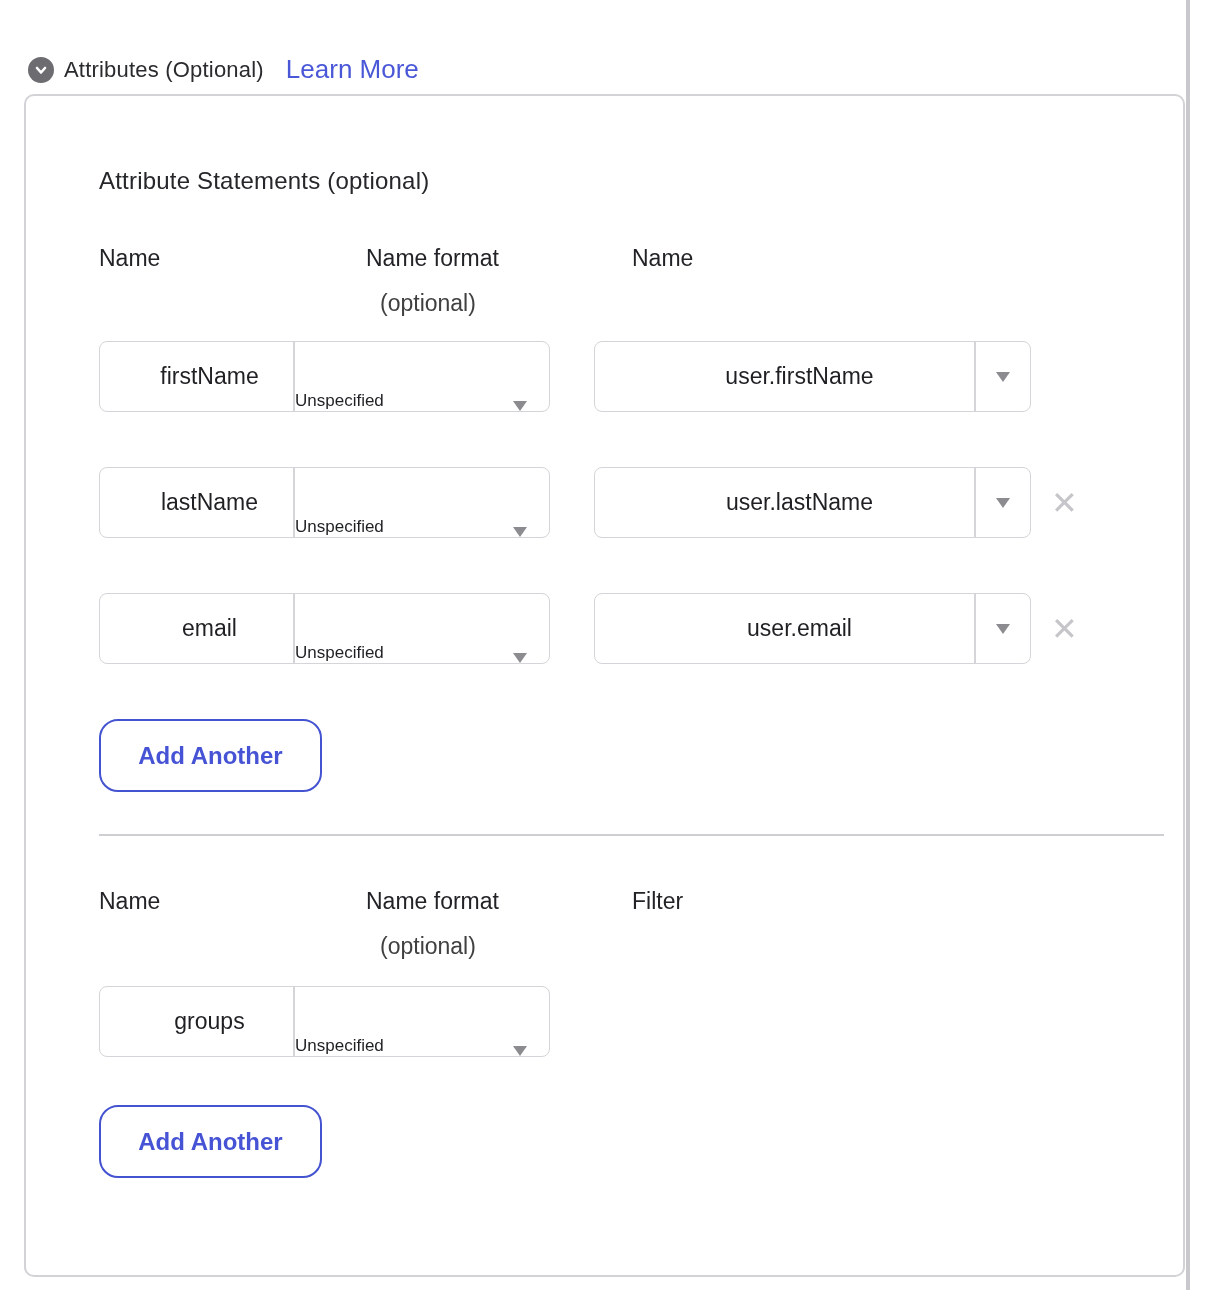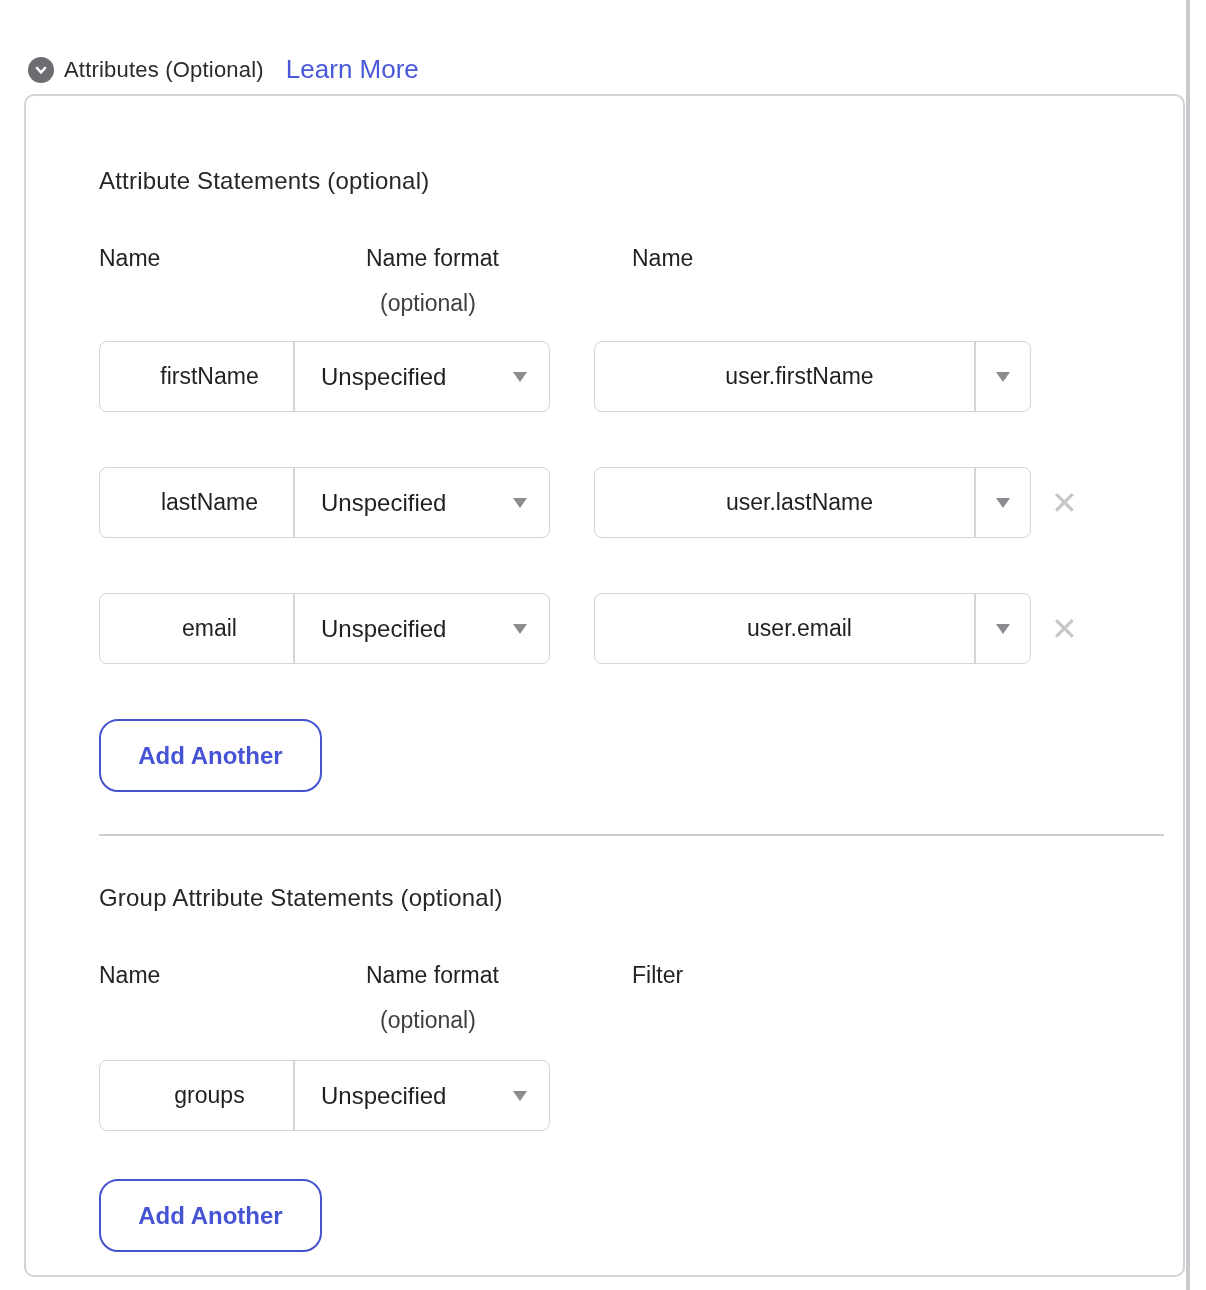--- a/index.html
+++ b/index.html
@@ -71,24 +71,24 @@
   .combo-name { width: 451px; flex: none; }
   .cell-input {
     display: flex; align-items: center;
     font-size: 23px; color: #1f2023;
     padding-left: 26px;
     justify-content: center;
   }
   .name-cell { width: 193px; flex: none; }
   .select-cell {
     flex: 1; position: relative;
-    display: flex; align-items: center;
+    display: flex; align-items: flex-end;
     border-left: 2px solid #d5d5d9;
-    font-size: 24px; color: #1f2023;
-    padding-left: 26px; cursor: pointer;
+    font-size: 17px; color: #1f2023;
+    cursor: pointer;
   }
   .caret {
     width: 0; height: 0;
     border-left: 7px solid transparent;
     border-right: 7px solid transparent;
     border-top: 10px solid #8b8b90;
   }
   .select-cell .caret { position: absolute; right: 22px; }
   .combo-value { width: 437px; flex: none; margin-left: 44px; }
   .value-cell { flex: 1; padding-left: 30px; }
@@ -221,21 +221,20 @@
       </div>
       <span class="remove-x">✕</span>
     </div>
 
   </div>
 
   <button class="add-btn">Add Another</button>
 
   <hr class="divider">
 
-  <div class="sub-heading group-heading">Group Attribute Statements (optional)</div>
 
   <div class="col-headers">
     <span>Name</span>
     <span>Name format</span>
     <span>Filter</span>
     <span class="note">(optional)</span>
   </div>
 
   <div class="group-rows">
     <div class="field-row">

